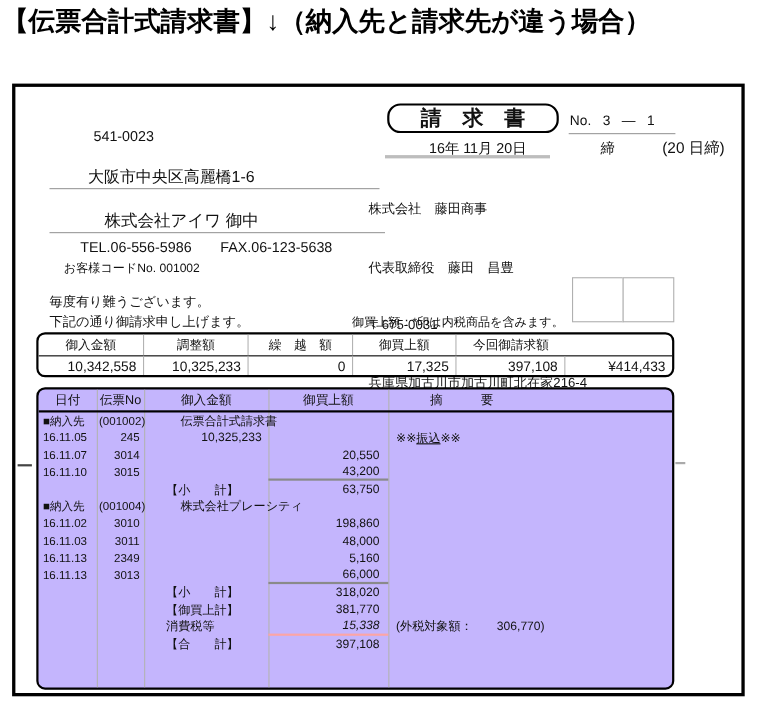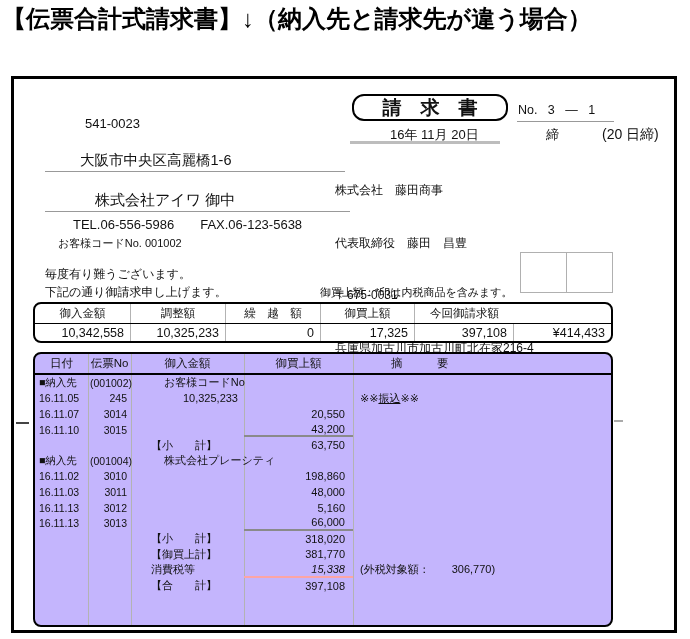--- a/index.html
+++ b/index.html
@@ -149,21 +149,21 @@
         <div class="hc">日付</div>
         <div class="hc">伝票No</div>
         <div class="hc">御入金額</div>
         <div class="hc">御買上額</div>
         <div class="hc tekiyo">摘　　　要</div>
       </div>
     <div id="det-rows">
         <div class="drow">
           <div class="dcell c1">■納入先</div>
           <div class="dcell c2 grp">(001002)</div>
-          <div class="dcell c3 name">お客様コードNo</div>
+          <div class="dcell c3 name">伝票合計式請求書</div>
           <div class="dcell c4"></div>
           <div class="dcell c5"></div>
         </div>
         <div class="drow">
           <div class="dcell c1">16.11.05</div>
           <div class="dcell c2">245</div>
           <div class="dcell c3">10,325,233</div>
           <div class="dcell c4"></div>
           <div class="dcell c5"><div class="">※※</div><div class="u">振込</div><div class="">※※</div></div>
         </div>
@@ -204,21 +204,21 @@
         </div>
         <div class="drow">
           <div class="dcell c1">16.11.03</div>
           <div class="dcell c2">3011</div>
           <div class="dcell c3"></div>
           <div class="dcell c4">48,000</div>
           <div class="dcell c5"></div>
         </div>
         <div class="drow">
           <div class="dcell c1">16.11.13</div>
-          <div class="dcell c2">3012</div>
+          <div class="dcell c2">2349</div>
           <div class="dcell c3"></div>
           <div class="dcell c4">5,160</div>
           <div class="dcell c5"></div>
         </div>
         <div class="drow">
           <div class="dcell c1">16.11.13</div>
           <div class="dcell c2">3013</div>
           <div class="dcell c3"></div>
           <div class="dcell c4 rule-gray">66,000</div>
           <div class="dcell c5"></div>

